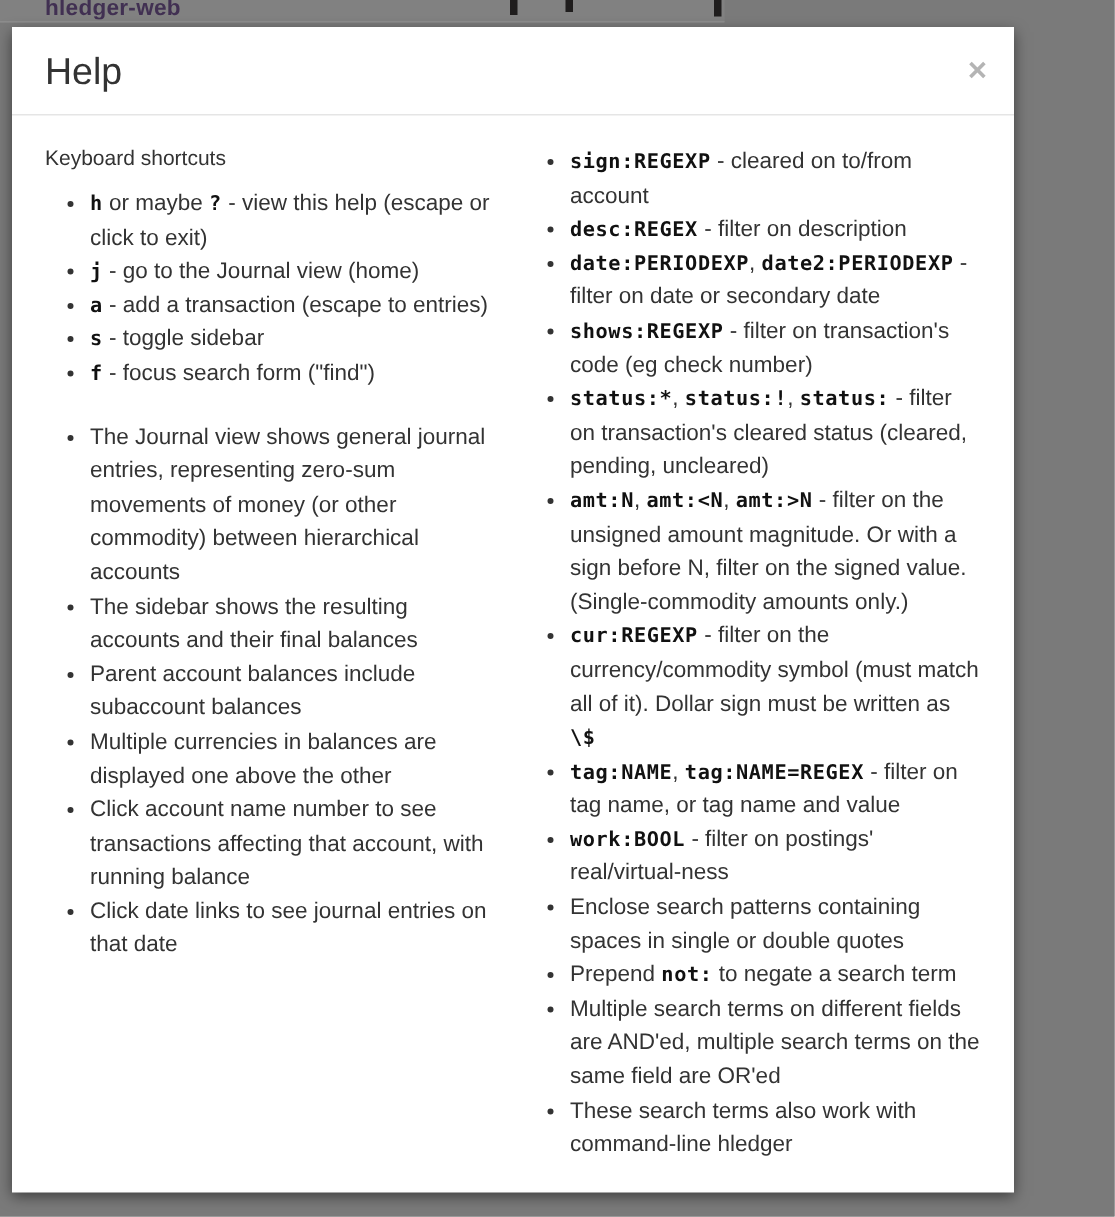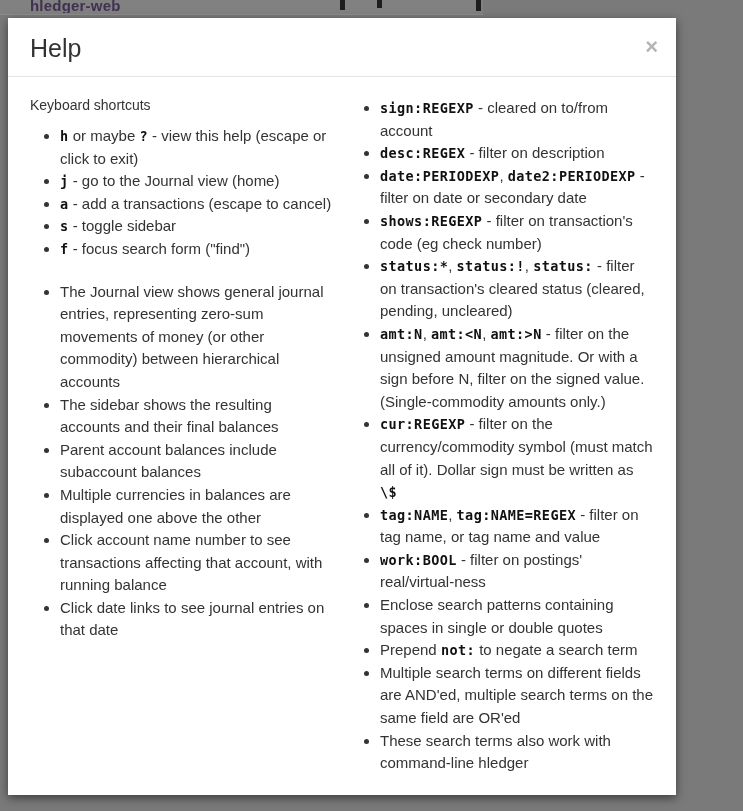--- a/index.html
+++ b/index.html
@@ -76,21 +76,21 @@
   <div class="modal-header">
     <h3 class="modal-title">Help</h3>
     <button class="close-btn">×</button>
   </div>
   <div class="modal-body">
     <div class="col">
       <h4 class="section-heading">Keyboard shortcuts</h4>
       <ul class="help-list">
           <li><span class="code">h</span><span> or maybe </span><span class="code">?</span><span> - view this help (escape or click to exit)</span></li>
           <li><span class="code">j</span><span> - go to the Journal view (home)</span></li>
-          <li><span class="code">a</span><span> - add a transactions (escape to cancel)</span></li>
+          <li><span class="code">a</span><span> - add a transaction (escape to entries)</span></li>
           <li><span class="code">s</span><span> - toggle sidebar</span></li>
           <li><span class="code">f</span><span> - focus search form ("find")</span></li>
         </ul>
       <ul class="help-list">
           <li><span>The Journal view shows general journal entries, representing zero-sum movements of money (or other commodity) between hierarchical accounts</span></li>
           <li><span>The sidebar shows the resulting accounts and their final balances</span></li>
           <li><span>Parent account balances include subaccount balances</span></li>
           <li><span>Multiple currencies in balances are displayed one above the other</span></li>
           <li><span>Click account name number to see transactions affecting that account, with running balance</span></li>
           <li><span>Click date links to see journal entries on that date</span></li>

